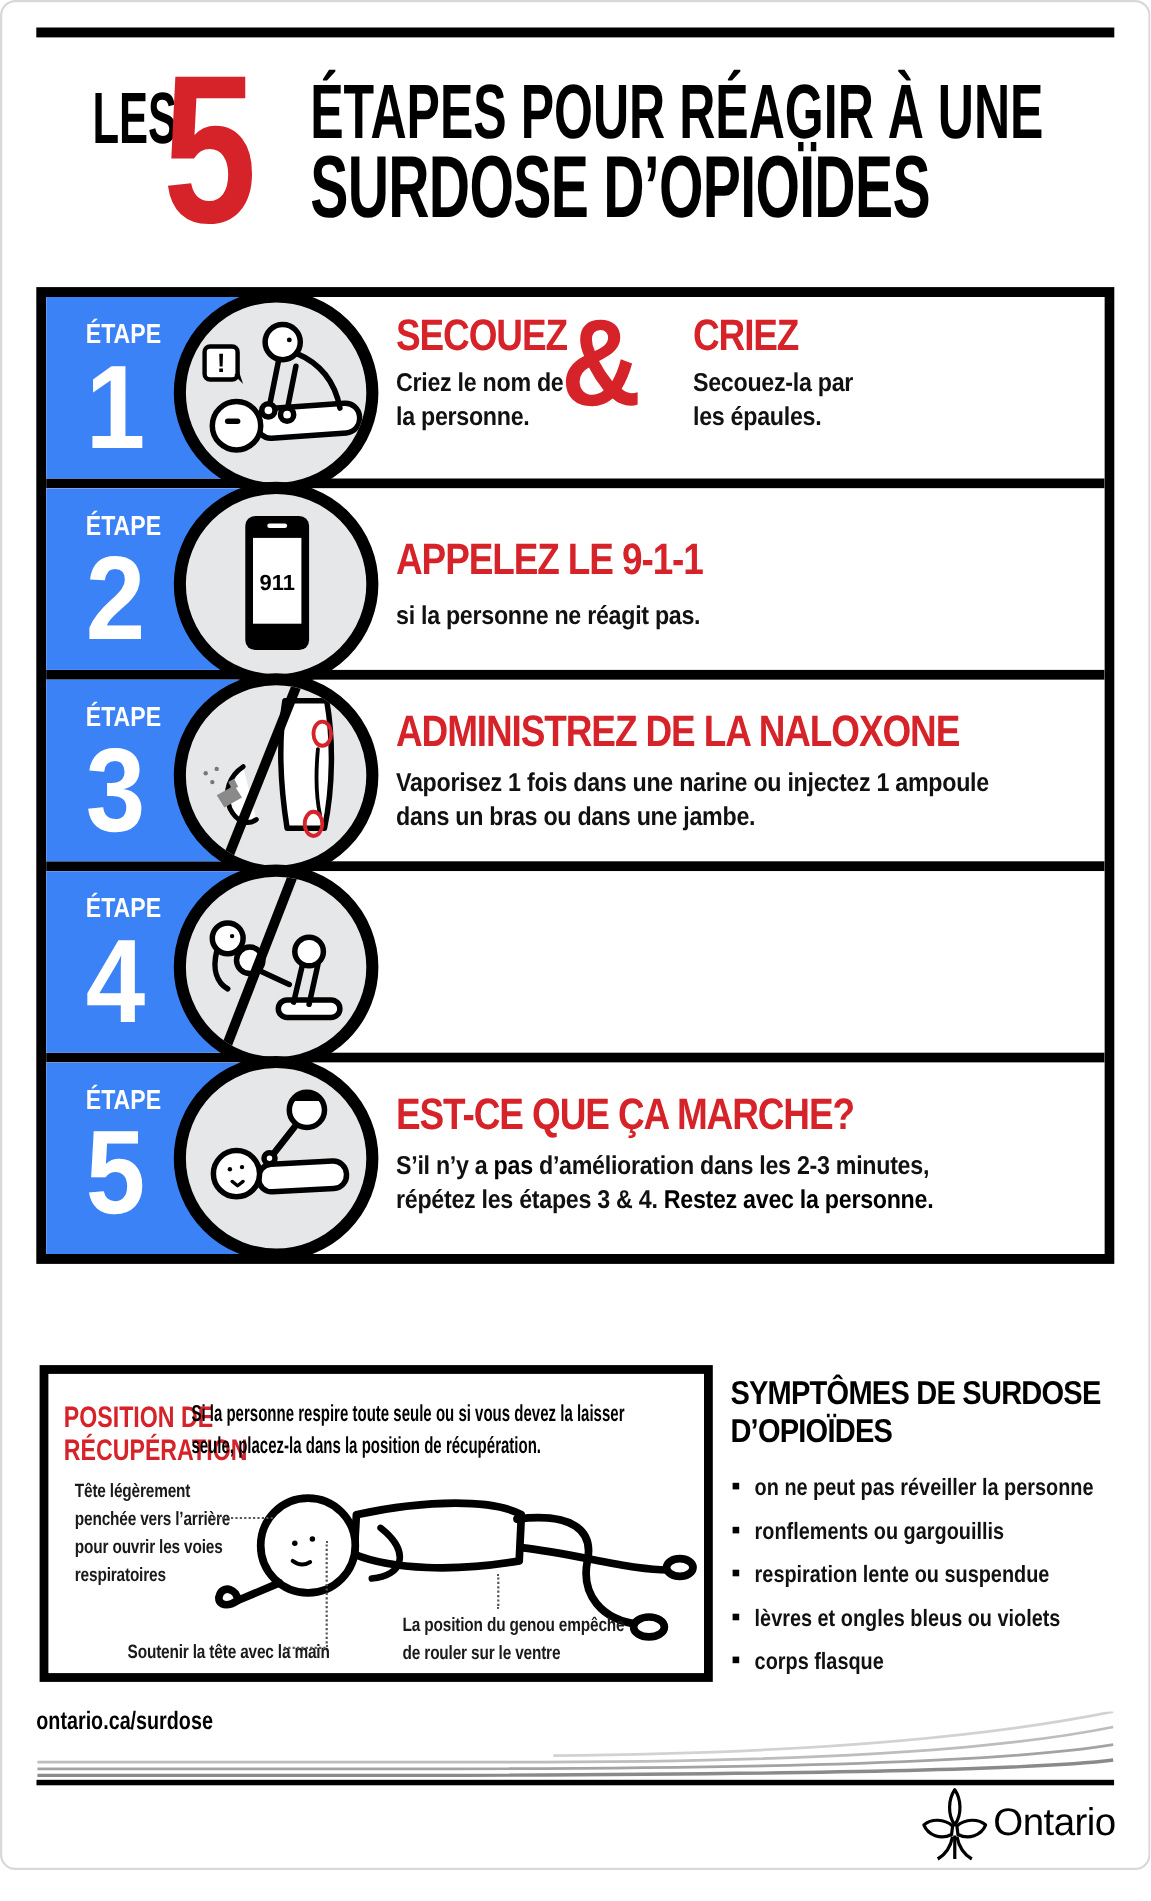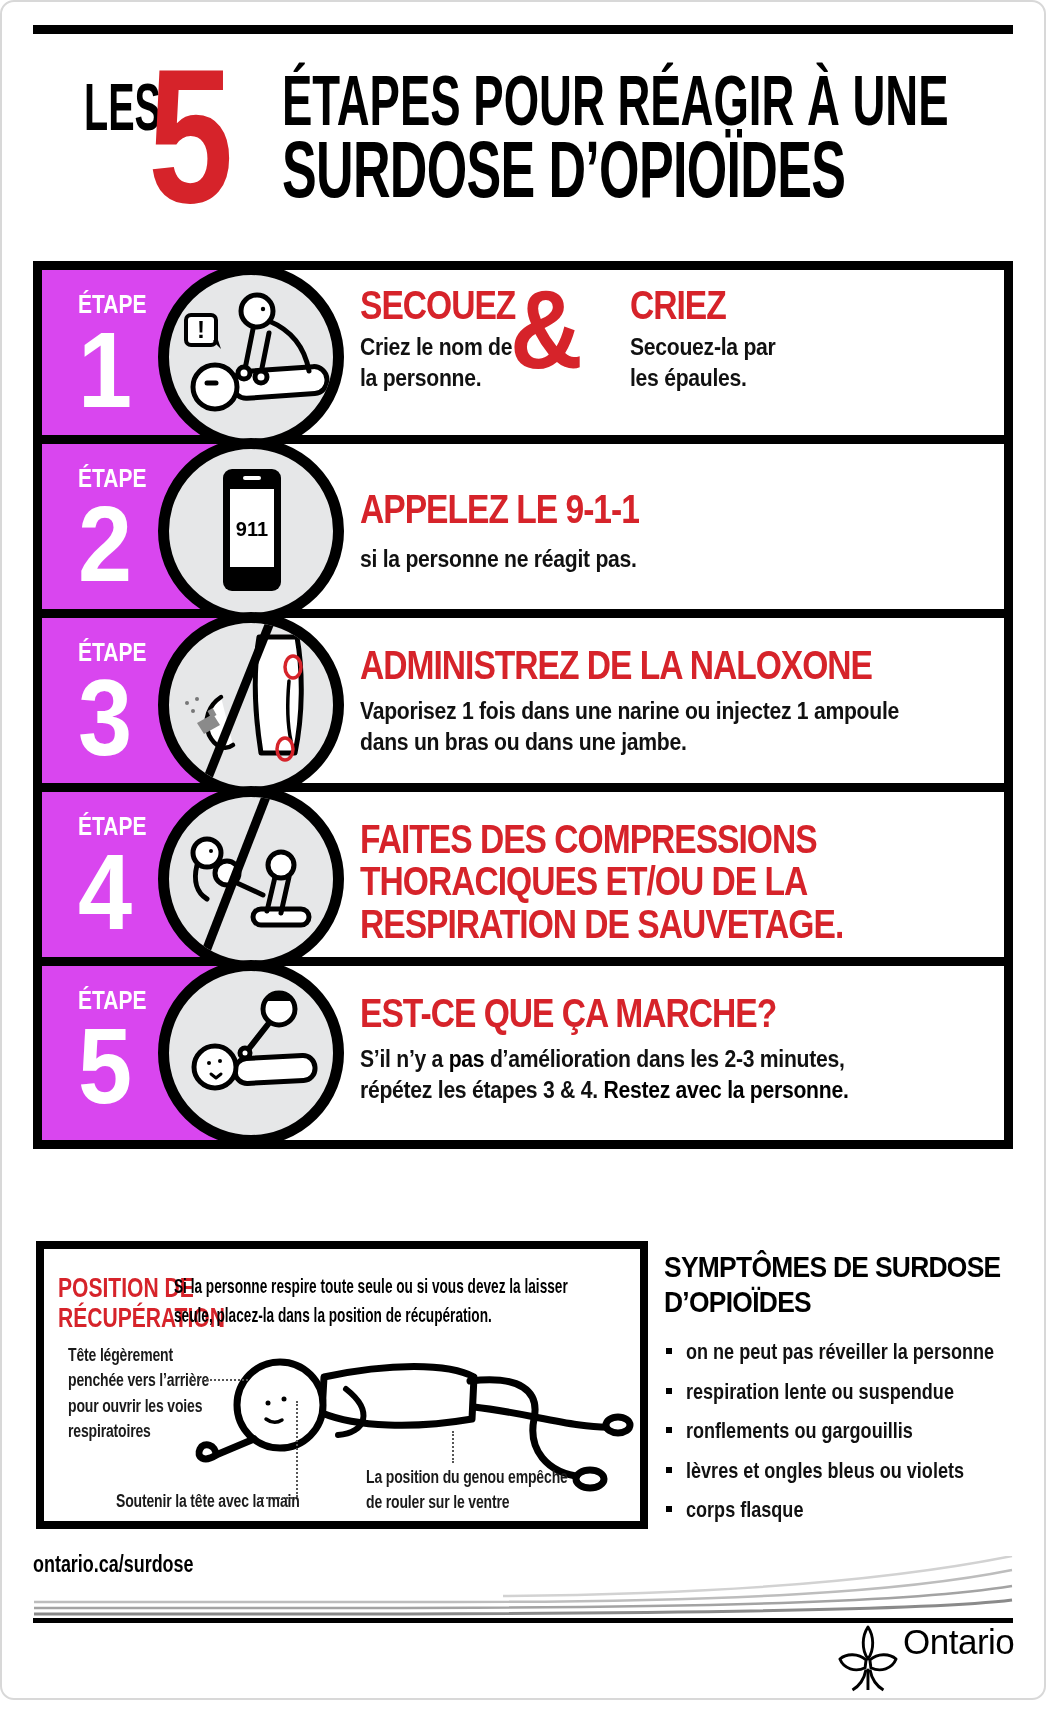--- a/index.html
+++ b/index.html
@@ -16,21 +16,21 @@
   .top-bar { position:absolute; left:33px; top:25px; width:980px; height:9px; background:#000; }
   .t-les { position:absolute; left:84px; top:74px; font-size:66px; font-weight:700; color:#000; line-height:1; }
   .t-five { position:absolute; left:148px; top:40px; font-size:192px; font-weight:800; color:#D6232A; line-height:1; }
   .t-line1 { position:absolute; left:282px; top:66px; font-size:70px; font-weight:700; color:#000; line-height:1; }
   .t-line2 { position:absolute; left:282px; top:130px; font-size:80px; font-weight:900; color:#000; line-height:1; letter-spacing:-1px; }
 
   
   .steps { position:absolute; left:33px; top:261px; width:980px; border:9px solid #000; background:#fff; }
   .row { position:relative; height:174px; background:#fff; border-bottom:9px solid #000; }
   .row:last-child { border-bottom:none; }
-  .red-cell { position:absolute; left:0; top:0; width:178px; height:100%; background:#d946ef; padding:22px 0 0 36px; z-index:1; }
+  .red-cell { position:absolute; left:0; top:0; width:178px; height:100%; background:#3b82f6; padding:22px 0 0 36px; z-index:1; }
   .etape { color:#fff; font-size:25px; font-weight:700; line-height:1; }
   .stepnum { color:#fff; font-size:108px; font-weight:800; line-height:0.95; margin-top:2px; }
   .circle { position:absolute; left:116px; top:-6px; width:186px; height:186px; border:11px solid #000;
             border-radius:50%; background:#E6E7E8; z-index:3; overflow:hidden; }
   .circle svg { display:block; width:164px; height:164px; }
   .text-area { position:absolute; left:318px; right:8px; top:0; height:100%; padding-top:26px; z-index:2; }
   .step-h { color:#D6232A; font-size:40px; font-weight:900; letter-spacing:-1.2px; line-height:1.06; }
   .step-sub { color:#111; font-size:23.5px; font-weight:700; letter-spacing:-0.3px; line-height:1.3; margin-top:10px; }
   .step-sub b { font-weight:900; color:#000; }
   .amp { position:absolute; left:150px; top:4px; color:#D6232A; font-size:112px; font-weight:900; line-height:1; }
@@ -52,21 +52,21 @@
   
   .symptoms { position:absolute; left:664px; top:1250px; width:352px; }
   .sym-title { color:#000; font-size:30px; font-weight:900; letter-spacing:-0.8px; line-height:1.15; }
   .sym-list { list-style:none; margin-top:22px; }
   .sym-list li { position:relative; padding-left:22px; margin-bottom:17px; font-size:21.5px; font-weight:600; color:#111; line-height:1.05; }
   .sym-list li::before { content:""; position:absolute; left:2px; top:7px; width:6px; height:6px; background:#000; }
 
   
   .url { position:absolute; left:33px; top:1551px; font-size:23px; font-weight:700; color:#000; }
   .swoosh { position:absolute; left:33px; top:1556px; }
-  .logo { position:absolute; left:836px; top:1624px; display:flex; align-items:flex-start; gap:5px; }
+  .logo { position:absolute; left:836px; top:1624px; display:flex; align-items:center; gap:5px; }
   .logo-text { font-size:35px; font-weight:500; color:#000; letter-spacing:-0.5px; line-height:1; padding-bottom:6px; }
 </style>
 </head>
 <body>
 
 <div id="page">
   <div class="frame"></div>
 
   <div class="top-bar"></div>
   <div class="t-les"><span class="cond sx60">LES</span></div>
@@ -184,27 +184,20 @@
             <path d="M28,68 C24,84 28,96 38,102" fill="none"></path>
             <path d="M68,86 L94,98" fill="none"></path>
             <circle cx="112" cy="68" r="13"></circle>
             <rect x="84" y="112" width="56" height="16" rx="8"></rect>
             <path d="M106,80 L98,114" fill="none"></path>
             <path d="M120,80 L112,116" fill="none"></path>
             <circle cx="42" cy="54" r="2" fill="#000" stroke="none"></circle>
           </g>
           <line x1="100" y1="-8" x2="30" y2="172" stroke="#000" stroke-width="9"></line>
         </svg>
-      </div>
-      <div class="text-area">
-        <div class="step-h cond sx84">
-          <div>FAITES DES COMPRESSIONS</div>
-          <div>THORACIQUES ET/OU DE LA</div>
-          <div>RESPIRATION DE SAUVETAGE.</div>
-        </div>
       </div>
     </div>
 
     <div class="row">
       <div class="red-cell">
         <div class="etape"><span class="cond sx84">ÉTAPE</span></div>
         <div class="stepnum"><span class="cond sx90">5</span></div>
       </div>
       <div class="circle">
         <svg viewBox="0 0 164 164" aria-hidden="true">
@@ -280,22 +273,22 @@
     <div class="dot-v" style="left:408px; top:182px; height:32px;"></div>
   </div>
 
   <div class="symptoms">
     <div class="sym-title cond sx88">
       <div>SYMPTÔMES DE SURDOSE</div>
       <div>D’OPIOÏDES</div>
     </div>
     <ul class="sym-list">
       <li><span class="cond sx84">on ne peut pas réveiller la personne</span></li>
+      <li><span class="cond sx84">ronflements ou gargouillis</span></li>
       <li><span class="cond sx84">respiration lente ou suspendue</span></li>
-      <li><span class="cond sx84">ronflements ou gargouillis</span></li>
       <li><span class="cond sx84">lèvres et ongles bleus ou violets</span></li>
       <li><span class="cond sx84">corps flasque</span></li>
     </ul>
   </div>
 
   <div class="url"><span class="cond sx78">ontario.ca/surdose</span></div>
   <svg class="swoosh" width="980" height="70" viewBox="0 0 980 70" aria-hidden="true">
     <path d="M470,40 C700,38 860,24 979,0" fill="none" stroke="#d2d2d2" stroke-width="2.5"></path>
     <path d="M1,46 L420,46 C700,46 870,36 979,14" fill="none" stroke="#bdbdbd" stroke-width="2.5"></path>
     <path d="M1,52 L330,52 C680,52 880,46 979,30" fill="none" stroke="#a3a3a3" stroke-width="2.5"></path>

